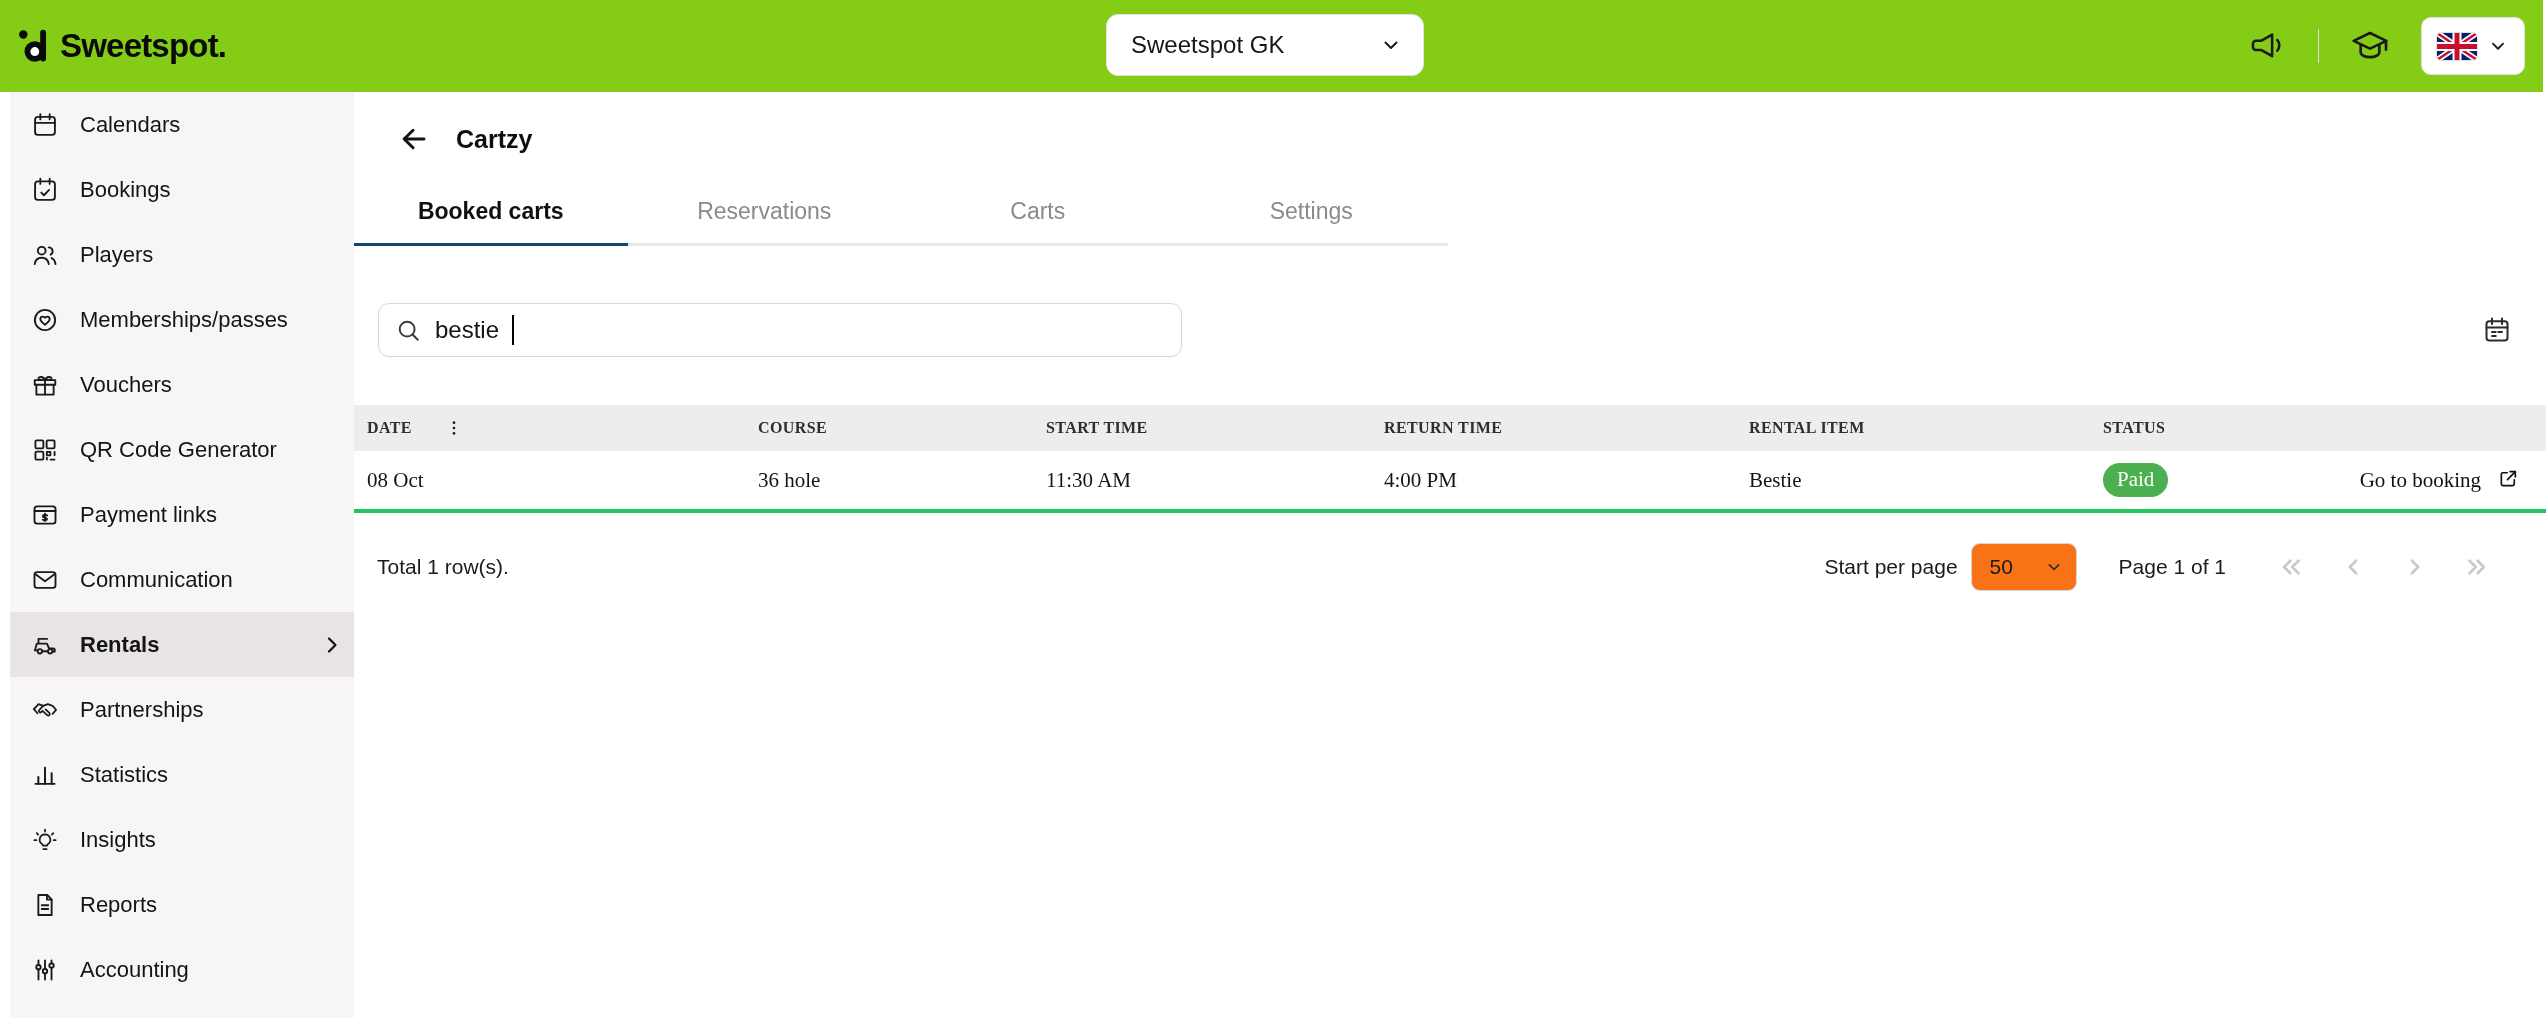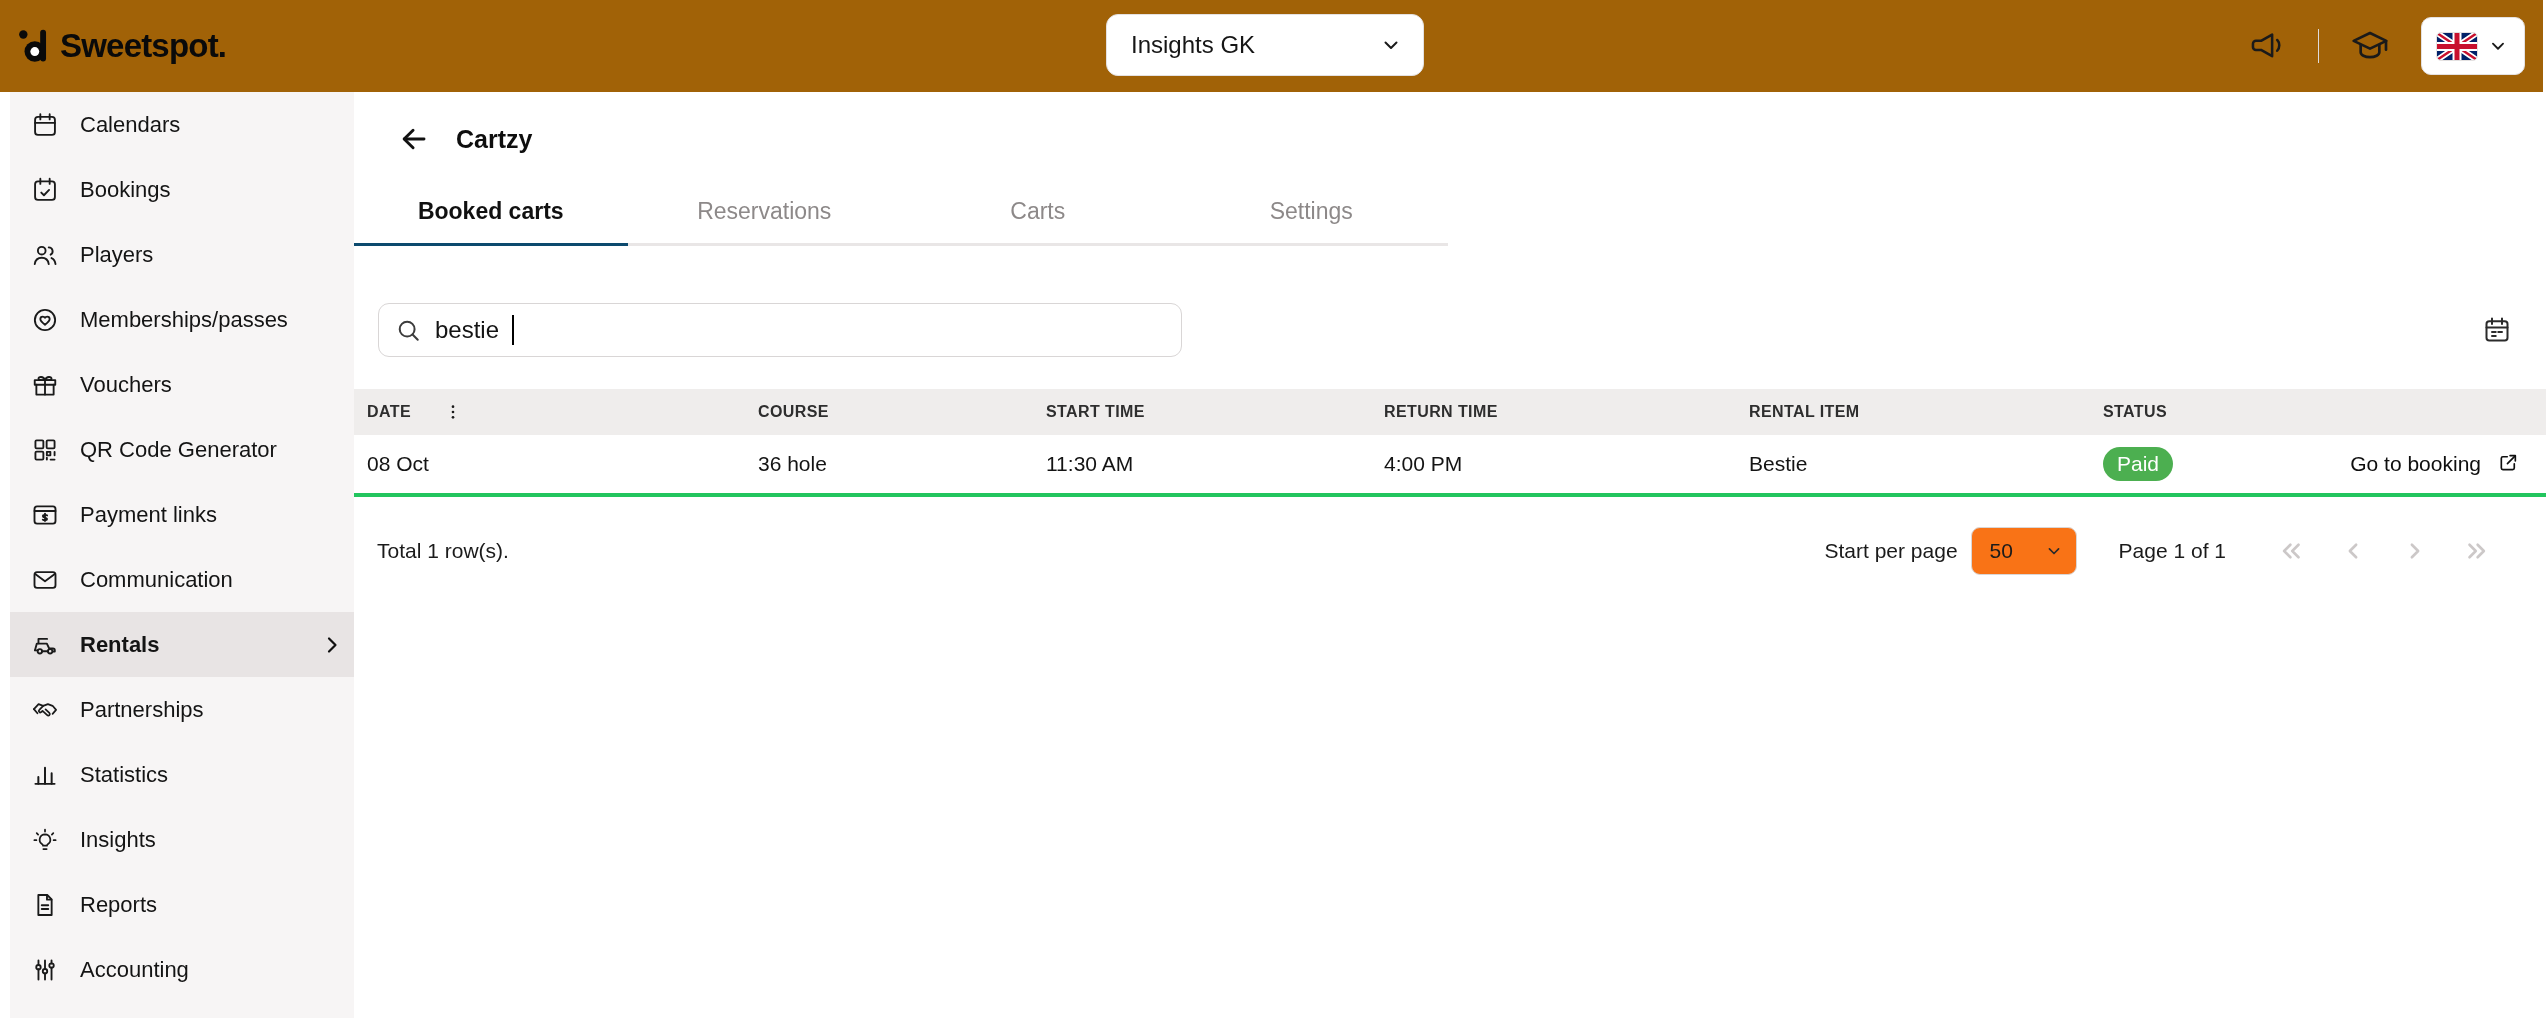--- a/index.html
+++ b/index.html
@@ -8,21 +8,21 @@
     font-family: "Liberation Sans", sans-serif;
     background: #ffffff;
     color: #151515;
     overflow: hidden;
     position: relative;
   }
   button { font-family: inherit; background: none; border: none; cursor: pointer; color: inherit; }
   svg { display: block; }
 
   
-  .topbar { position: absolute; top: 0; left: 0; right: 3px; height: 92px; background: #a16207; }
+  .topbar { position: absolute; top: 0; left: 0; right: 3px; height: 92px; background: #84cc16; }
   .logo { position: absolute; left: 18px; top: 50%; transform: translateY(-50%); display: flex; align-items: center; gap: 10px; cursor: pointer; }
   .logo-text { font-size: 33px; font-weight: 800; letter-spacing: -0.8px; color: #0a0a0a; }
   .org-select {
     position: absolute; left: 1106px; top: 14px; width: 318px; height: 62px;
     border: 1px solid #e4e1e1; border-radius: 12px; background: #fff;
     display: flex; align-items: center; justify-content: space-between;
     padding: 0 20px 0 24px; font-size: 24px; color: #161616;
   }
   .topbar-right { position: absolute; right: 18px; top: 0; height: 92px; display: flex; align-items: center; gap: 27px; }
   .icon-btn { display: flex; align-items: center; color: #1a1a1a; padding: 4px; }
@@ -55,21 +55,21 @@
 
   .toolbar { margin-top: 57px; padding: 0 30px 0 24px; display: flex; align-items: center; justify-content: space-between; height: 54px; }
   .search {
     width: 804px; height: 54px; border: 1px solid #d9d6d6; border-radius: 11px;
     display: flex; align-items: center; padding: 0 16px; gap: 13px; font-size: 24px; cursor: text; color: #141414;
   }
   .search .sico { color: #3c3c3c; display: flex; }
   .caret { width: 2px; height: 30px; background: #000; }
   .cal-btn { color: #2b2b2b; }
 
-  .table { margin-top: 32px; }
+  .table { margin-top: 48px; font-family: Liberation Serif, serif; }
   .thead, .trow {
     display: grid; grid-template-columns: 391px 288px 338px 365px 354px 1fr;
     align-items: center; padding-left: 13px;
   }
   .thead {
     height: 46px; background: #efedec; font-size: 16px; font-weight: 700;
     text-transform: uppercase; letter-spacing: 0.4px; color: #2e2e2e;
   }
   .th { display: flex; align-items: center; }
   .dots-btn { margin-left: 30px; display: flex; color: #1a1a1a; padding: 2px; }
@@ -100,21 +100,21 @@
           <circle cx="21" cy="31" r="13"></circle>
           <circle cx="21" cy="31" r="5.6" fill="#ffffff"></circle>
           <rect x="27.8" y="3.5" width="7.4" height="40" rx="3.7"></rect>
           <circle cx="6.5" cy="9.5" r="5.3"></circle>
         </svg>
       </span>
       <span class="logo-text">Sweetspot.</span>
     </div>
 
     <button class="org-select">
-      <span>Insights GK</span>
+      <span>Sweetspot GK</span>
       <span>
         <svg width="24" height="24" viewBox="0 0 24 24" fill="none" stroke="#1a1a1a" stroke-width="2" stroke-linecap="round" stroke-linejoin="round">
             <path d="M6.5 9.5l5.5 5.5 5.5-5.5"></path>
           </svg>
       </span>
     </button>
 
     <div class="topbar-right">
       <button class="icon-btn">
         <span>

